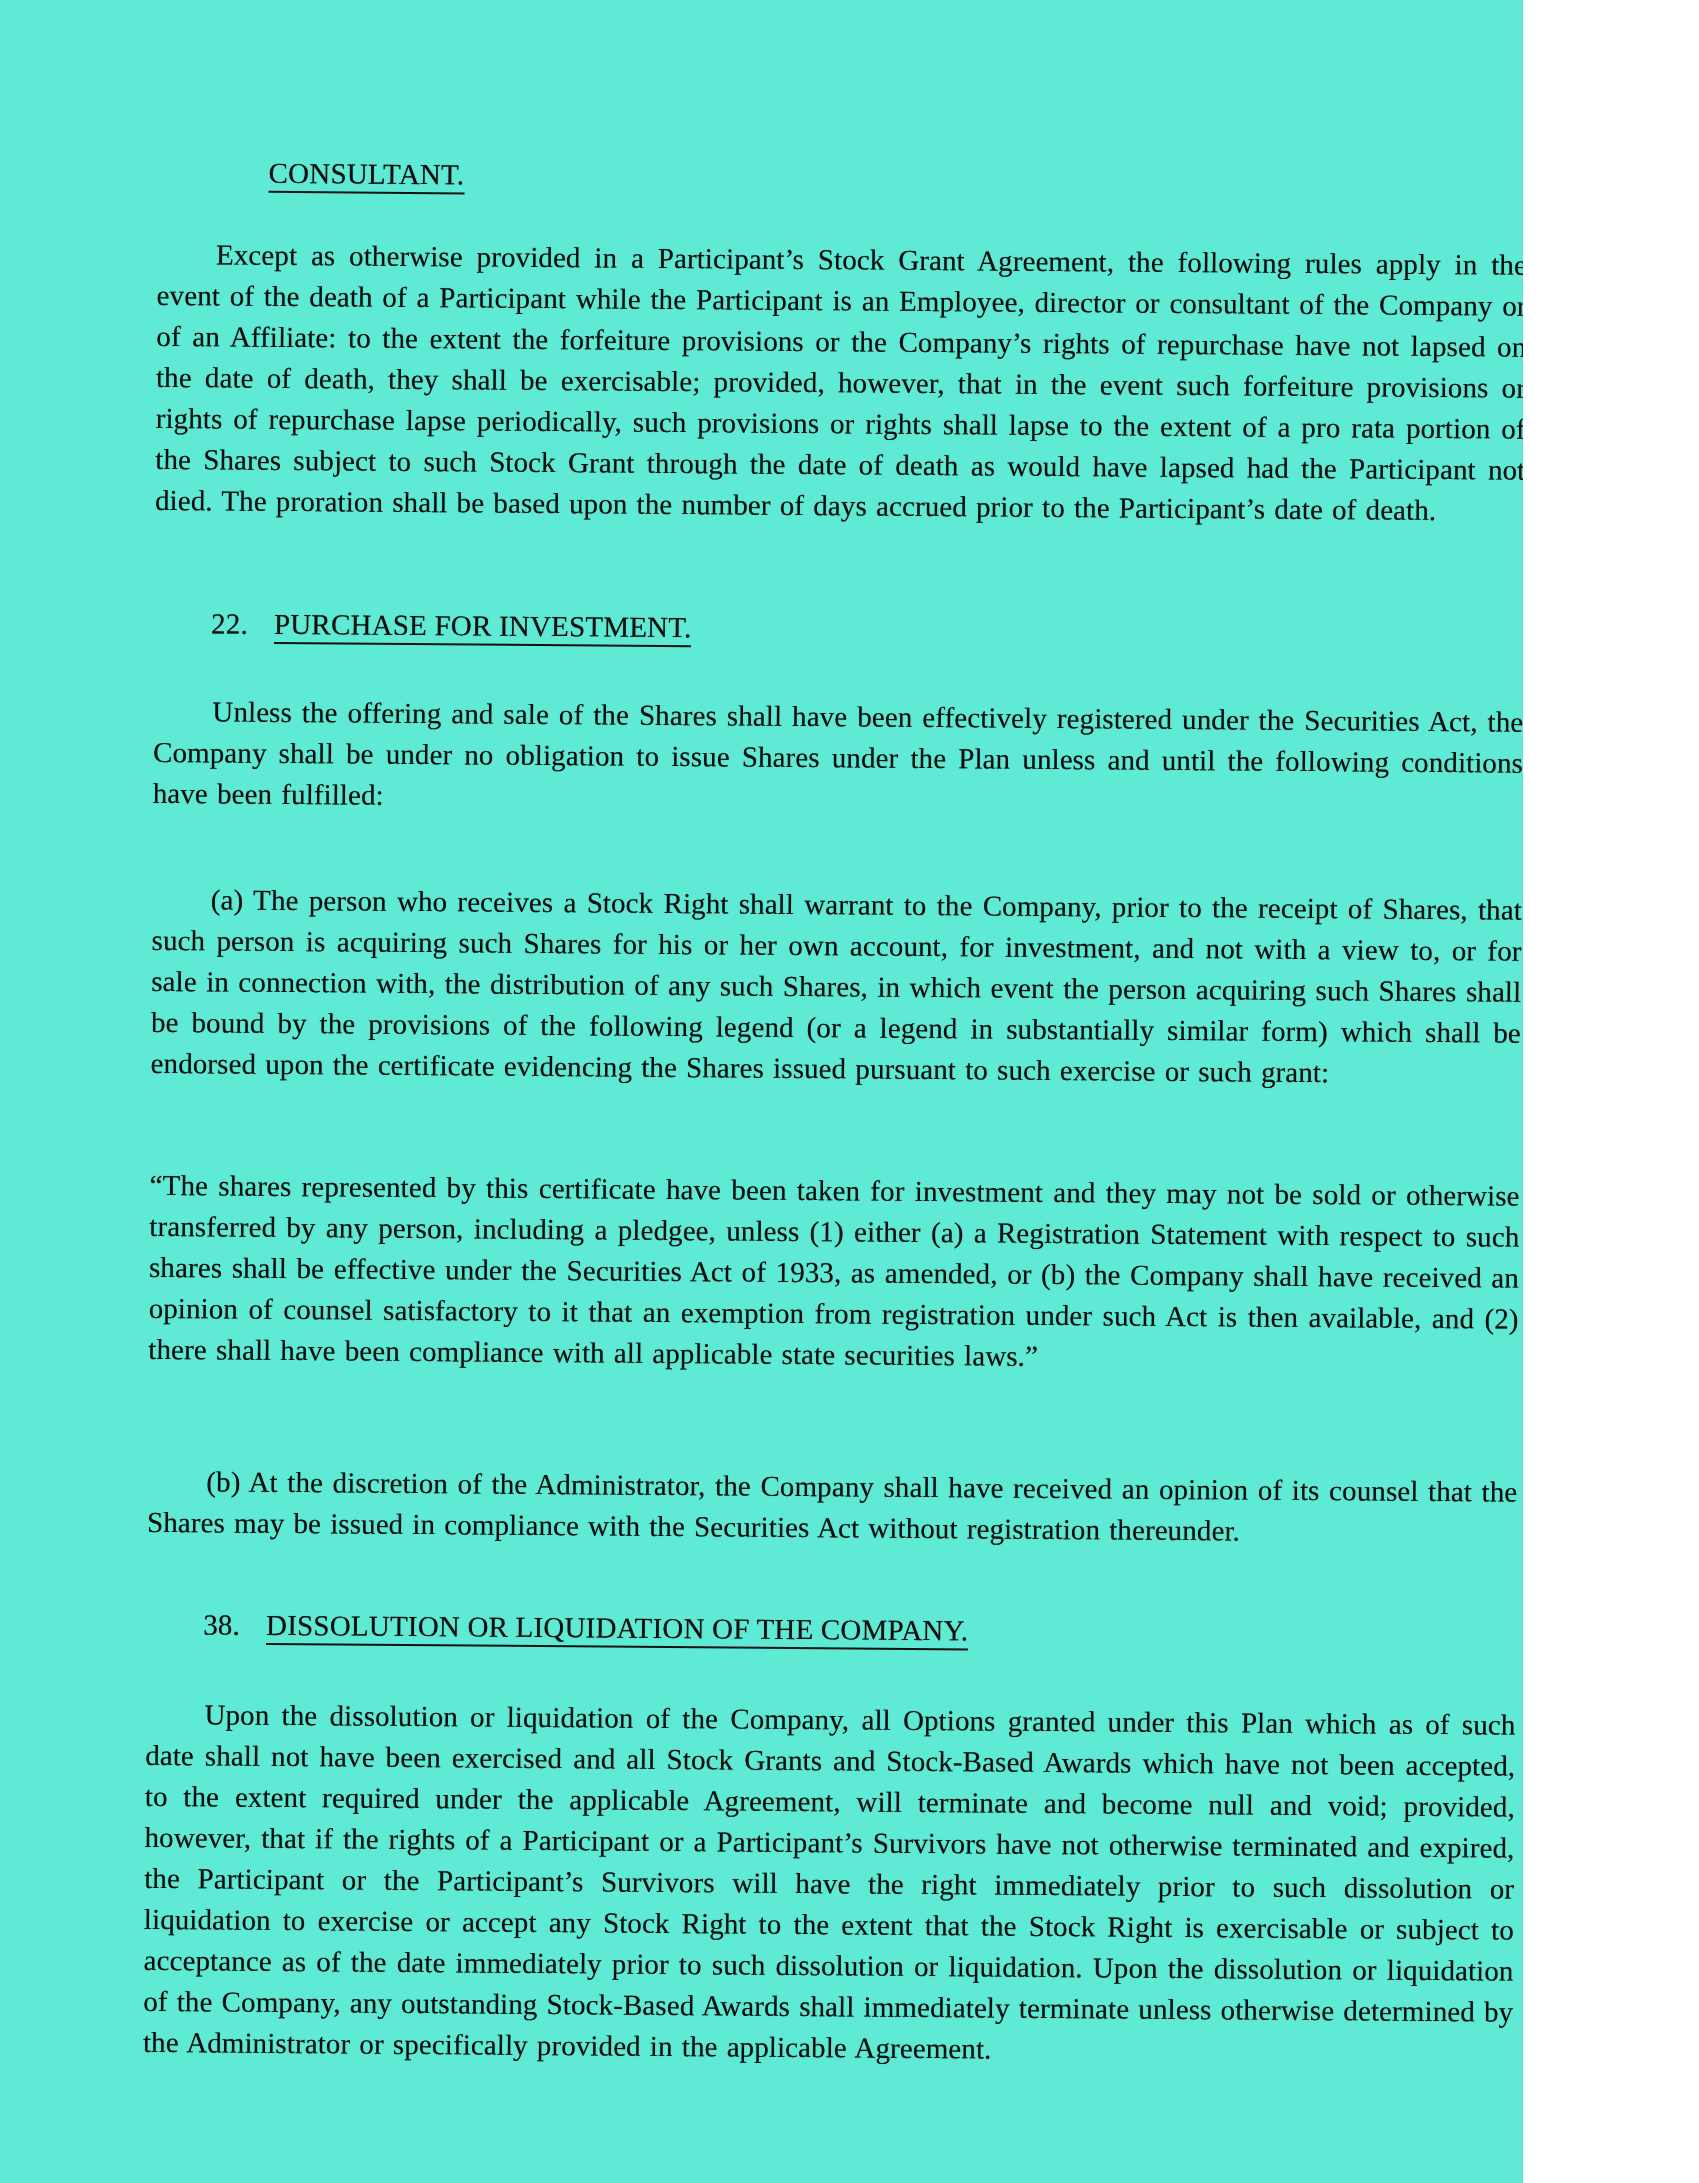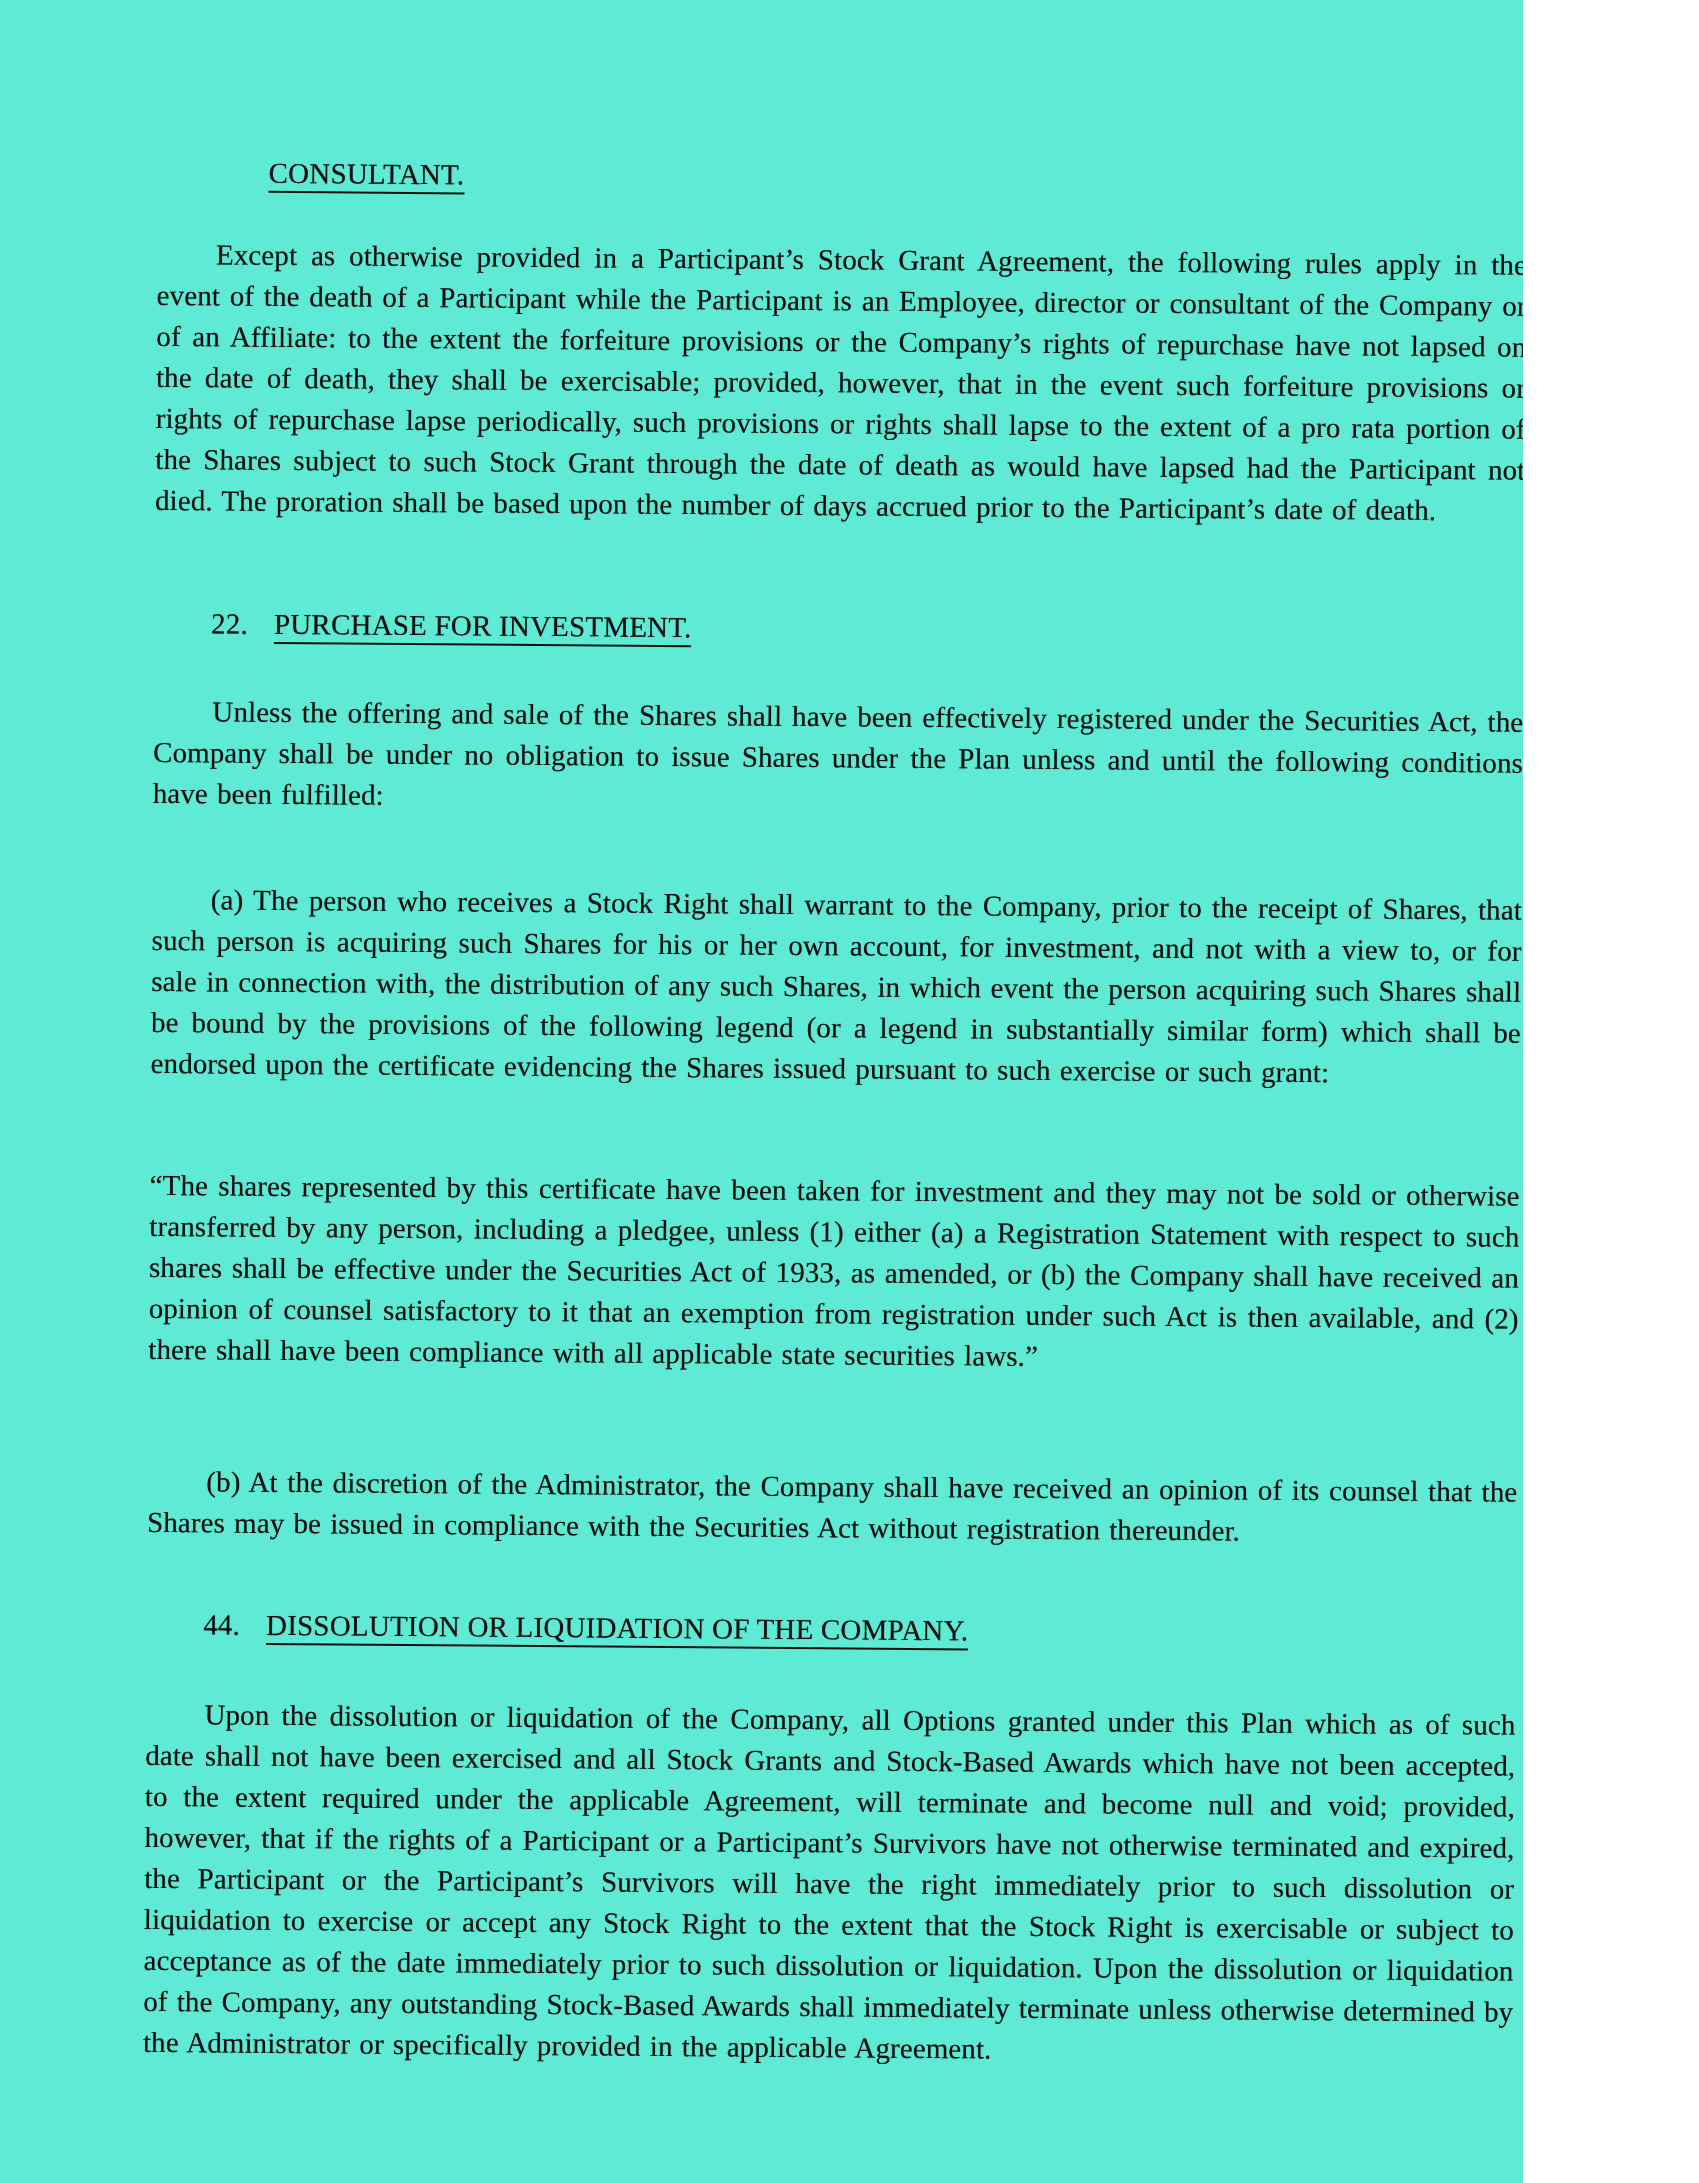--- a/index.html
+++ b/index.html
@@ -77,19 +77,19 @@
     <h2 class="heading h-22"><span class="num">22.</span><span class="u">PURCHASE FOR INVESTMENT.</span></h2>
 
     <p class="para indent p-unless">Unless the offering and sale of the Shares shall have been effectively registered under the Securities Act, the Company shall be under no obligation to issue Shares under the Plan unless and until the following conditions have been fulfilled:</p>
 
     <p class="para indent p-a">(a) The person who receives a Stock Right shall warrant to the Company, prior to the receipt of Shares, that such person is acquiring such Shares for his or her own account, for investment, and not with a view to, or for sale in connection with, the distribution of any such Shares, in which event the person acquiring such Shares shall be bound by the provisions of the following legend (or a legend in substantially similar form) which shall be endorsed upon the certificate evidencing the Shares issued pursuant to such exercise or such grant:</p>
 
     <p class="para p-legend">“The shares represented by this certificate have been taken for investment and they may not be sold or otherwise transferred by any person, including a pledgee, unless (1) either (a) a Registration Statement with respect to such shares shall be effective under the Securities Act of 1933, as amended, or (b) the Company shall have received an opinion of counsel satisfactory to it that an exemption from registration under such Act is then available, and (2) there shall have been compliance with all applicable state securities laws.”</p>
 
     <p class="para indent p-b">(b) At the discretion of the Administrator, the Company shall have received an opinion of its counsel that the Shares may be issued in compliance with the Securities Act without registration thereunder.</p>
 
-    <h2 class="heading h-23"><span class="num">44.</span><span class="u">DISSOLUTION OR LIQUIDATION OF THE COMPANY.</span></h2>
+    <h2 class="heading h-23"><span class="num">38.</span><span class="u">DISSOLUTION OR LIQUIDATION OF THE COMPANY.</span></h2>
 
     <p class="para indent p-dissolution">Upon the dissolution or liquidation of the Company, all Options granted under this Plan which as of such date shall not have been exercised and all Stock Grants and Stock-Based Awards which have not been accepted, to the extent required under the applicable Agreement, will terminate and become null and void; provided, however, that if the rights of a Participant or a Participant’s Survivors have not otherwise terminated and expired, the Participant or the Participant’s Survivors will have the right immediately prior to such dissolution or liquidation to exercise or accept any Stock Right to the extent that the Stock Right is exercisable or subject to acceptance as of the date immediately prior to such dissolution or liquidation. Upon the dissolution or liquidation of the Company, any outstanding Stock-Based Awards shall immediately terminate unless otherwise determined by the Administrator or specifically provided in the applicable Agreement.</p>
 
   </div>
 </div>
 
 
 </body></html>

